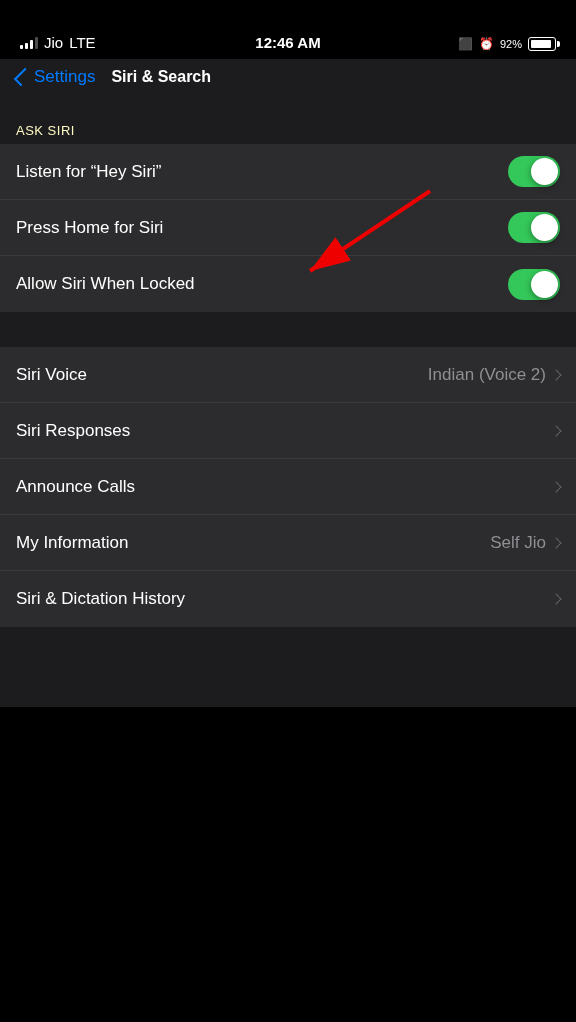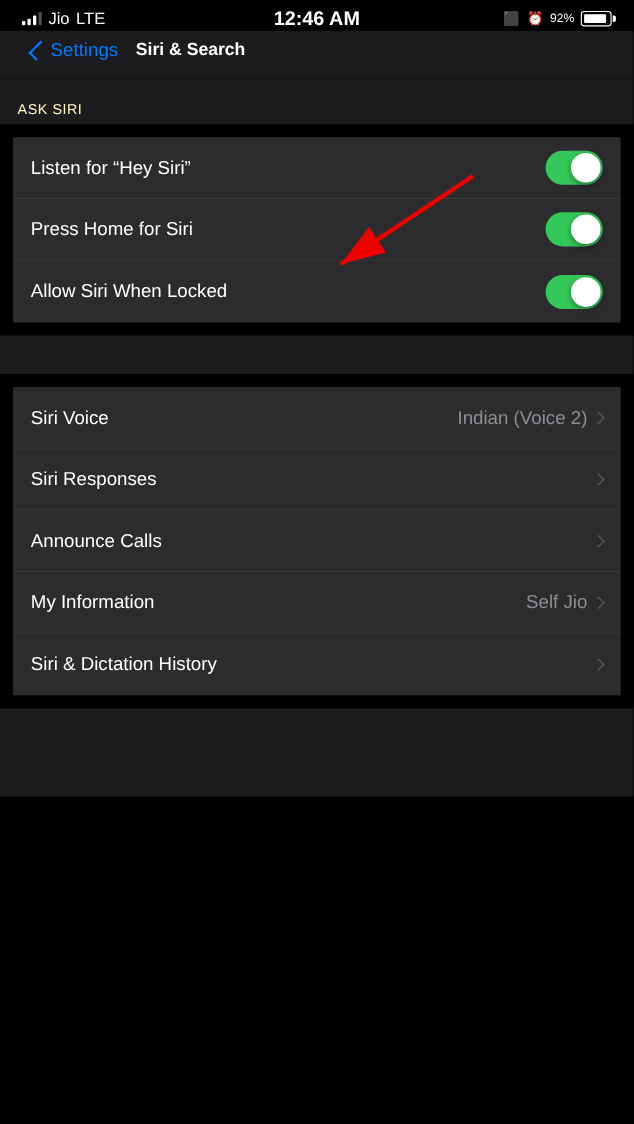--- a/index.html
+++ b/index.html
@@ -11,23 +11,24 @@
       font-family: -apple-system, 'SF Pro Display', 'Helvetica Neue', Arial, sans-serif;
       width: 576px;
       min-height: 1022px;
       overflow-x: hidden;
     }
 
     
     .status-bar {
       display: flex;
       justify-content: space-between;
-      align-items: center;
+      align-items: flex-end;
       padding: 14px 20px 8px 20px;
       height: 28px;
+      margin-top: 31px;
     }
 
     .status-left {
       display: flex;
       align-items: center;
       gap: 6px;
       font-size: 15px;
       font-weight: 600;
     }
 
@@ -48,21 +49,21 @@
     .signal-bar:nth-child(2) { height: 6px; }
     .signal-bar:nth-child(3) { height: 9px; }
     .signal-bar:nth-child(4) { height: 12px; opacity: 0.3; }
 
     .carrier-text {
       font-size: 15px;
       font-weight: 500;
     }
 
     .status-center {
-      font-size: 18px;
+      font-size: 15px;
       font-weight: 600;
       position: absolute;
       left: 50%;
       transform: translateX(-50%);
     }
 
     .status-right {
       display: flex;
       align-items: center;
       gap: 6px;
@@ -105,21 +106,21 @@
 
     .battery-pct {
       font-size: 11px;
       font-weight: 500;
     }
 
     
     .nav-header {
       display: flex;
       align-items: center;
-      padding: 8px 16px 16px 28px;
+      padding: 8px 16px 16px 16px;
       background: #1c1c1e;
     }
 
     .back-btn {
       display: flex;
       align-items: center;
       gap: 4px;
       color: #007aff;
       font-size: 17px;
       cursor: pointer;
@@ -149,21 +150,21 @@
       padding: 20px 16px 6px 16px;
       font-size: 13px;
       font-weight: 400;
       color: #fef9c3;
       letter-spacing: 0.5px;
       text-transform: uppercase;
     }
 
     .settings-group {
       background: #2c2c2e;
-      margin: 12px;
+      margin: 0;
     }
 
     .settings-row {
       display: flex;
       align-items: center;
       justify-content: space-between;
       padding: 0 16px;
       min-height: 56px;
       background: #2c2c2e;
       border-bottom: 0.5px solid #3a3a3c;

